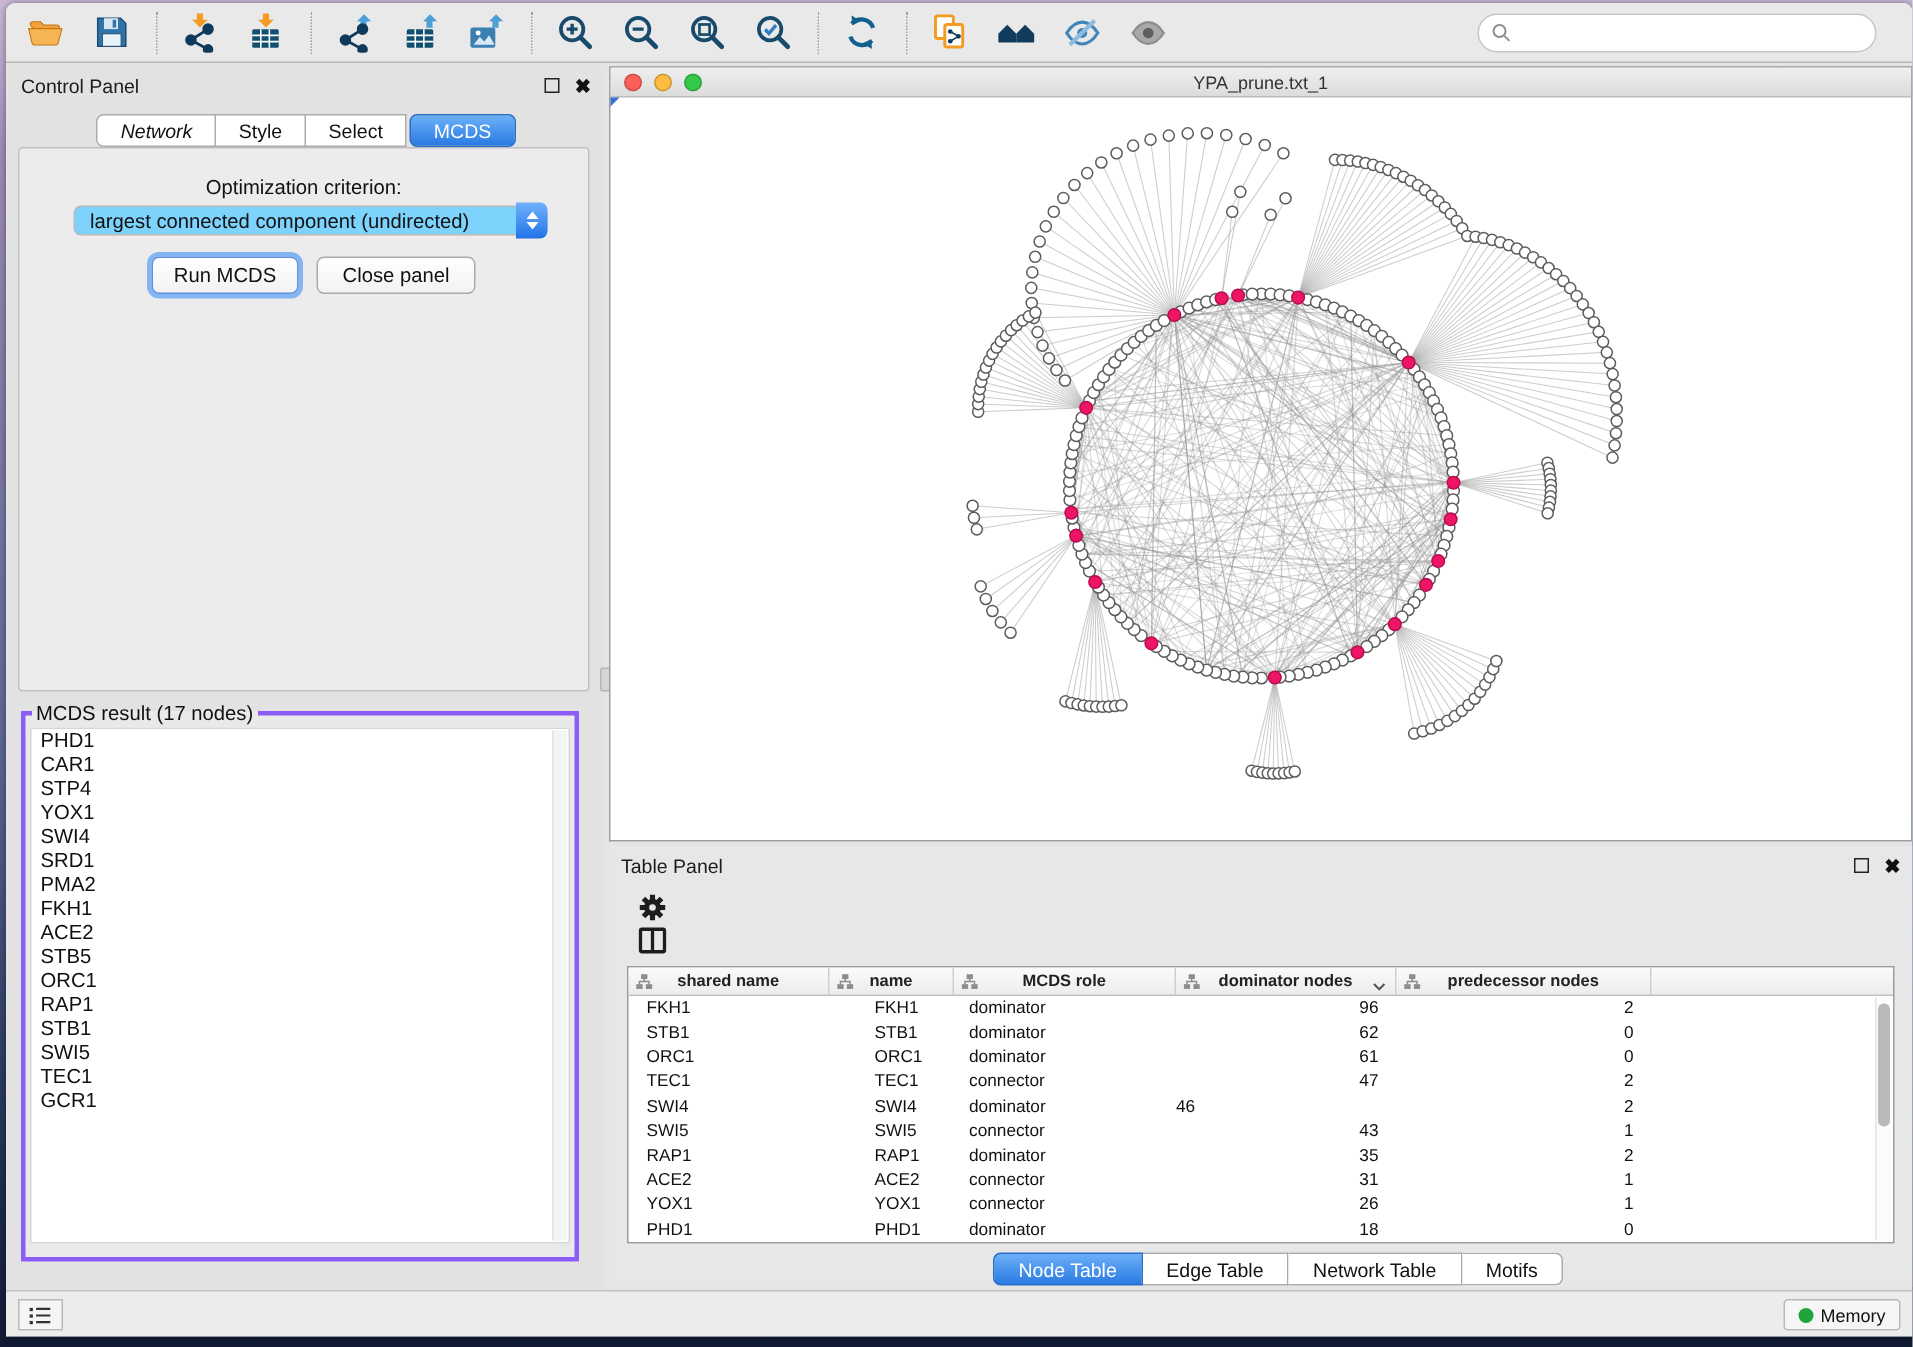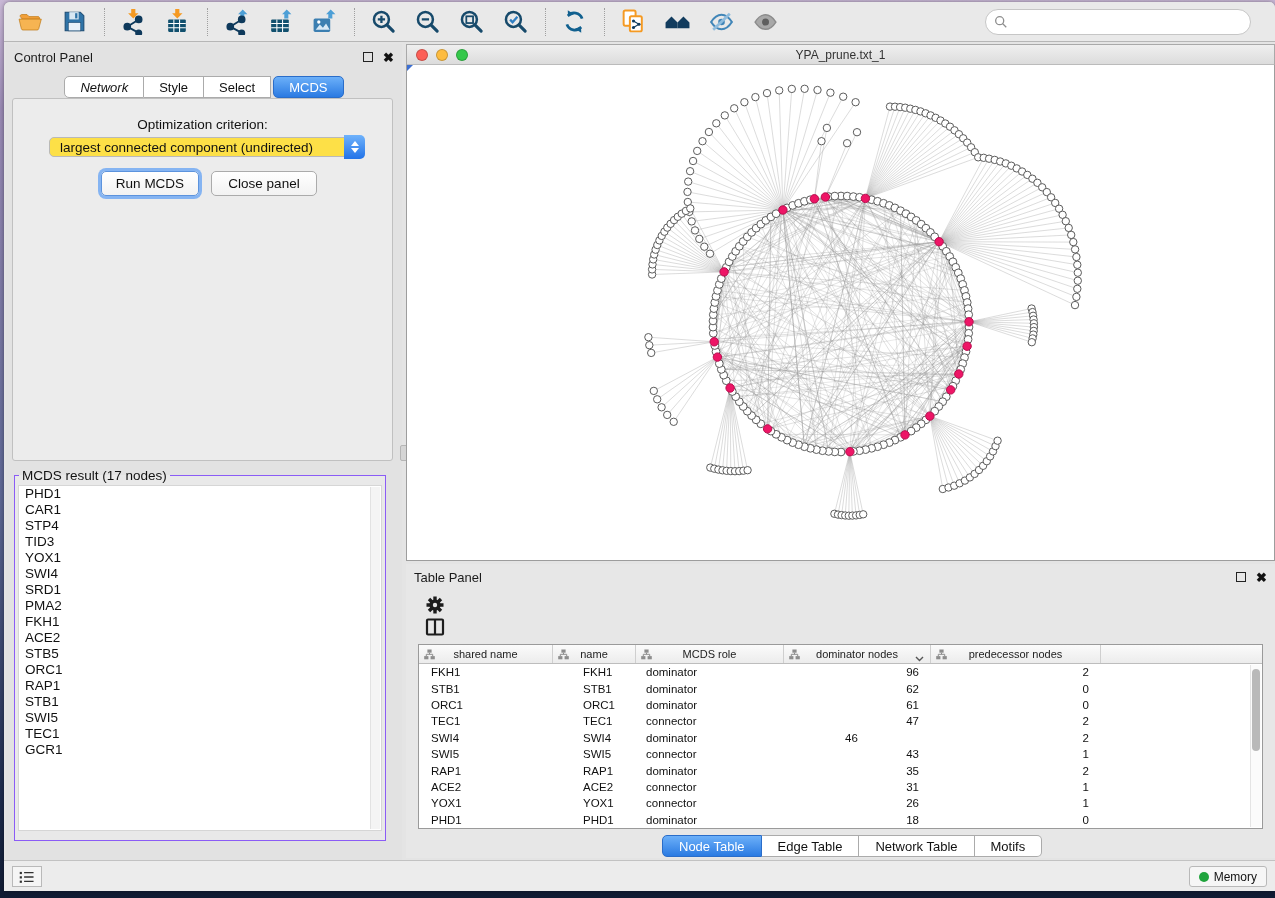--- a/index.html
+++ b/index.html
@@ -34,35 +34,35 @@
   .ctab-row { position:absolute; left:0; top:32px; width:100%; display:flex; justify-content:center; z-index:3; }
   .ctab { height:22px; padding:0 15px; background:#fff; border:1px solid #ababab; border-left:none;
     font-size:13px; display:flex; align-items:center; color:#111; }
   .ctab:first-child { border-left:1px solid #ababab; border-radius:5px 0 0 5px;font-style:italic; }
   .ctab.sel { background:linear-gradient(#6cb0f9,#2a7ae2); color:#fff; border:1px solid #2a6dc9; border-radius:5px; margin-left:2px; }
 
   .mcds-pane { position:absolute; left:6px; top:54px; width:381px; height:363px;
     background:#ececec; border:1px solid #c0c0c0; border-radius:3px; }
   .opt-label { margin-top:18px; text-align:center; font-size:13.5px; color:#111; }
   .dropdown { position:absolute; left:36px; top:38px; width:316px; height:20px;
-    background:#fde047; border:1px solid #b9b9b9; border-radius:5px;
+    background:#7dd3fc; border:1px solid #b9b9b9; border-radius:5px;
     display:flex; align-items:center; font-size:13.5px; color:#111; }
   .dropdown .val { flex:1; padding-left:10px; white-space:nowrap; overflow:hidden; }
   .dd-step { width:21px; height:24px; margin:-1px -1px 0 0; border-radius:0 5px 5px 0;
     background:linear-gradient(#6fb2fb,#2273e8); display:flex; flex-direction:column; align-items:center; justify-content:center; }
   .dd-step i { display:block; width:0; height:0; border-left:4px solid transparent; border-right:4px solid transparent; }
   .dd-step .up { border-bottom:5px solid #fff; margin-bottom:2px; }
   .dd-step .dn { border-top:5px solid #fff; }
   .btn { position:absolute; height:25px; background:linear-gradient(#ffffff,#f2f2f2);
     border:1px solid #ababab; border-radius:5px; font-size:13.5px; color:#111;
     display:flex; align-items:center; justify-content:center; }
   .btn.focus { box-shadow:0 0 0 3px #85b4f2; border-color:#5c93dd; }
 
   fieldset.mcds-result { position:absolute; left:8px; top:424px; width:372px; height:373px;
-    border:1px solid #8b5cf6; background:#e9e9e9; }
+    border:3px solid #8b5cf6; background:#e9e9e9; }
   fieldset.mcds-result legend { font-size:13.5px; color:#111; margin-left:4px; padding:0 3px; }
   .result-list { position:absolute; left:3px; right:3px; top:2px; bottom:3px; background:#fff;
     border:1px solid #d6d6d6; overflow:hidden; }
   .result-item { font-size:13.5px; color:#111; line-height:16px; padding-left:6px; }
   .vtrack { position:absolute; top:1px; bottom:1px; right:1px; width:10px; background:#f4f4f4; border-left:1px solid #e2e2e2; }
 
   .divider-handle { position:absolute; left:396px; top:443px; width:9px; height:16px;
     background:#d5d5d5; border:1px solid #b5b5b5; border-radius:2px; }
 
   
@@ -76,21 +76,21 @@
     border-left:6px solid #3c6fd2; border-bottom:6px solid transparent; }
 
   
   .table-panel { position:absolute; left:402px; top:562px; width:869px; height:294px; background:#e7e7e7; }
   .tp-toolbar { position:absolute; left:14px; top:30px; height:36px; display:flex; align-items:center;flex-direction:column; }
   .tp-btn { width:30px; height:30px; margin-right:12px; display:flex; align-items:center; justify-content:center; }
   .tp-btn svg { width:22px; height:22px; }
   .tp-btn .fx { font-family:"DejaVu Serif", serif; font-style:italic; font-size:18px; color:#a9a9a9; }
 
   .ntable { position:absolute; left:12px; top:80px; width:845px; height:185px; background:#fff; border:1px solid #9a9a9a; overflow:hidden; }
-  .thead { display:flex; height:19px; background:linear-gradient(#fbfbfb,#ececec); border-bottom:1px solid #bdbdbd; }
+  .thead { display:flex; height:19px; background:linear-gradient(#fbfbfb,#ececec); border-bottom:1px solid #bdbdbd;font-weight:bold; }
   .th { position:relative; font-size:11px; color:#222; display:flex; align-items:center; justify-content:center; border-right:1px solid #cfcfcf; }
   .th .aicon { position:absolute; left:5px; top:4px; }
   .th .chev { position:absolute; right:6px; top:7px; }
   .trow { display:flex; height:16.4px; align-items:center; }
   .td { font-size:11.5px; color:#111; white-space:nowrap; overflow:hidden; }
   .tbl-vscroll { position:absolute; right:1px; top:20px; bottom:1px; width:11px; background:#fbfbfb; border-left:1px solid #e4e4e4; }
   .tbl-thumb { position:absolute; left:1px; right:1px; top:4px; height:82px; background:#b9b9b9; border-radius:5px; }
 
   .ttab-row { position:absolute; left:256px; top:271px; display:flex; }
   .ttab { height:22px; padding:0 16px; background:#fff; border:1px solid #ababab; border-left:none;
@@ -283,21 +283,20 @@
     </div>
 
     <fieldset class="mcds-result">
       <legend>MCDS result (17 nodes)</legend>
       <div style="position:relative;height:calc(100% - 6px);">
         <div class="result-list" id="result-list">
           <div class="vtrack"></div>
         <div class="result-item">PHD1</div>
             <div class="result-item">CAR1</div>
             <div class="result-item">STP4</div>
-            <div class="result-item">TID3</div>
             <div class="result-item">YOX1</div>
             <div class="result-item">SWI4</div>
             <div class="result-item">SRD1</div>
             <div class="result-item">PMA2</div>
             <div class="result-item">FKH1</div>
             <div class="result-item">ACE2</div>
             <div class="result-item">STB5</div>
             <div class="result-item">ORC1</div>
             <div class="result-item">RAP1</div>
             <div class="result-item">STB1</div>
@@ -1239,21 +1238,21 @@
             <div class="td" style="width: 134px; text-align: left; padding-left: 12px;">TEC1</div>
             <div class="td" style="width: 83px; text-align: left; padding-left: 30px;">TEC1</div>
             <div class="td" style="width: 148px; text-align: left; padding-left: 10px;">connector</div>
             <div class="td" style="width: 147px; text-align: right; padding-right: 12px;">47</div>
             <div class="td" style="width: 170px; text-align: right; padding-right: 12px;">2</div>
           </div>
           <div class="trow">
             <div class="td" style="width: 134px; text-align: left; padding-left: 12px;">SWI4</div>
             <div class="td" style="width: 83px; text-align: left; padding-left: 30px;">SWI4</div>
             <div class="td" style="width: 148px; text-align: left; padding-left: 10px;">dominator</div>
-            <div class="td" style="width: 147px; text-align: center; padding-right: 12px;">46</div>
+            <div class="td" style="width: 147px; text-align: left; padding-right: 12px;">46</div>
             <div class="td" style="width: 170px; text-align: right; padding-right: 12px;">2</div>
           </div>
           <div class="trow">
             <div class="td" style="width: 134px; text-align: left; padding-left: 12px;">SWI5</div>
             <div class="td" style="width: 83px; text-align: left; padding-left: 30px;">SWI5</div>
             <div class="td" style="width: 148px; text-align: left; padding-left: 10px;">connector</div>
             <div class="td" style="width: 147px; text-align: right; padding-right: 12px;">43</div>
             <div class="td" style="width: 170px; text-align: right; padding-right: 12px;">1</div>
           </div>
           <div class="trow">

